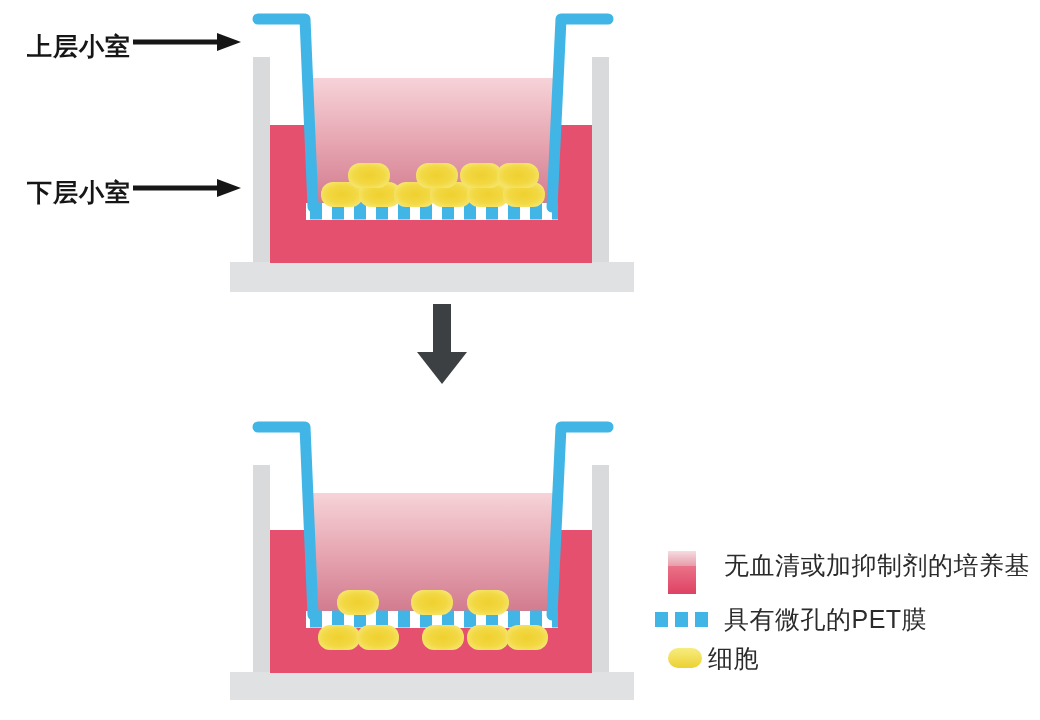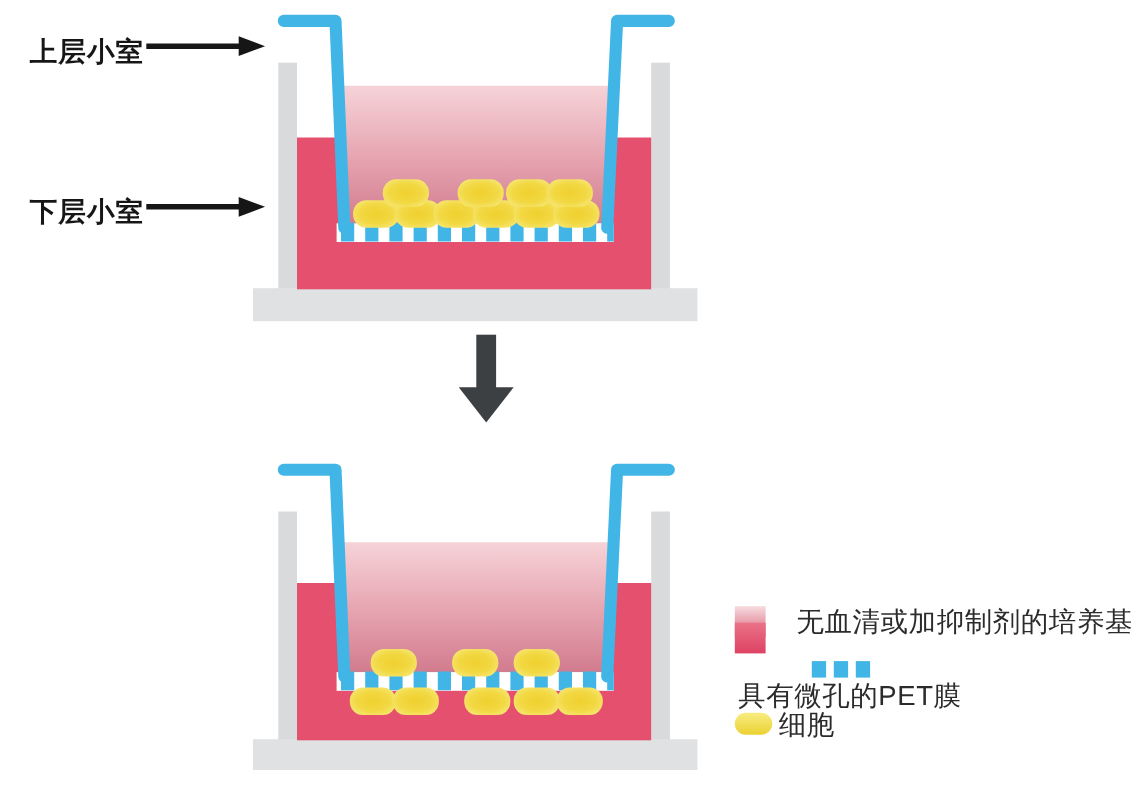--- a/index.html
+++ b/index.html
@@ -137,21 +137,21 @@
   <path class="insert-wall" d="M 378 27 L 331 27 L 322 215"></path>
 </svg>
 
 <div class="legend-row" style="top:547px;padding-left:18px;">
   <div class="sw-square sw-pink"></div>
   <div class="legend-label" style="margin-left:28px;">无血清或加抑制剂的培养基</div>
 </div>
 <div class="legend-row" style="top:562px;padding-left:18px;">
   <div class="sw-square sw-red"></div>
 </div>
-<div class="legend-row" style="top:601px;padding-left:5px;flex-direction:column;">
+<div class="legend-row" style="top:601px;padding-left:5px;">
   <div class="sw-membrane">
     <div class="dash"></div>
     <div class="dash"></div>
     <div class="dash"></div>
   </div>
   <div class="legend-label" style="margin-left:16px;">具有微孔的PET膜</div>
 </div>
 <div class="legend-row" style="top:640px;padding-left:18px;">
   <div class="sw-cell"></div>
   <div class="legend-label" style="margin-left:6px;">细胞</div>

